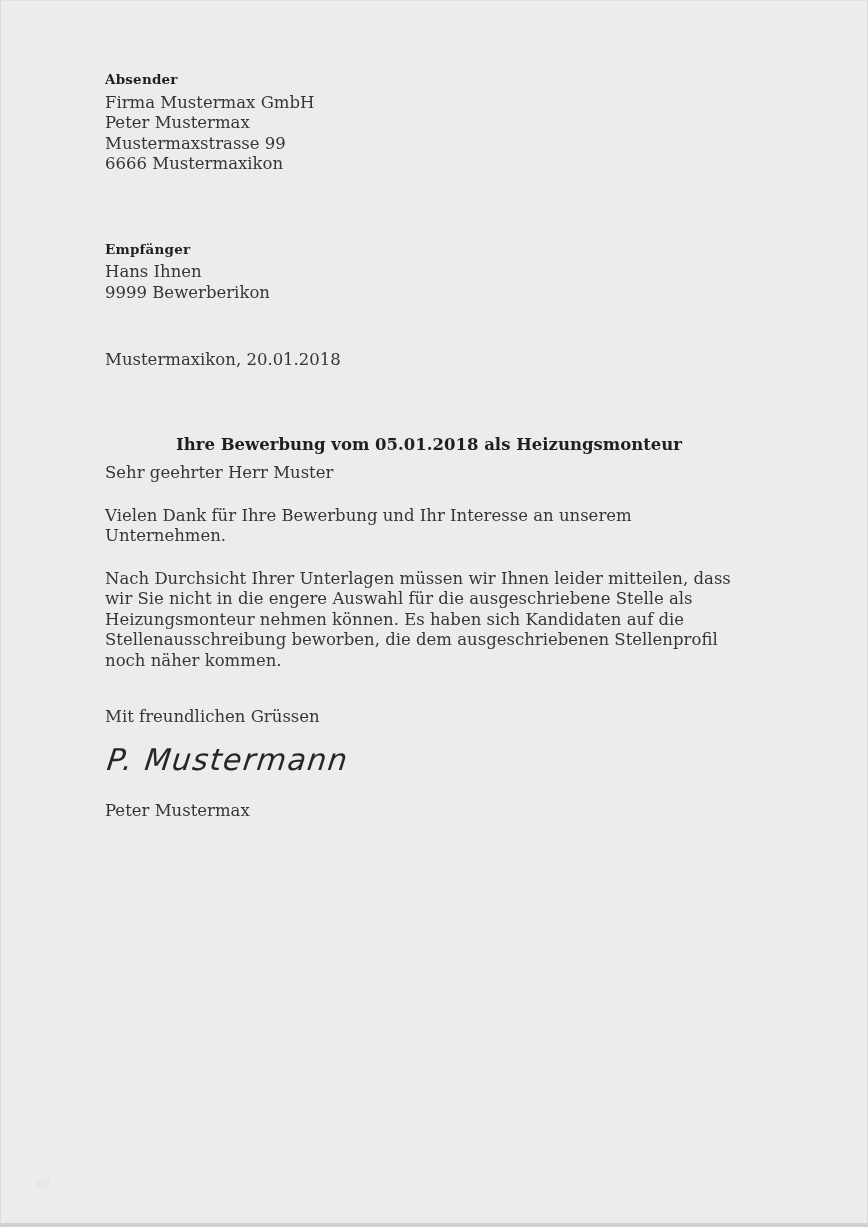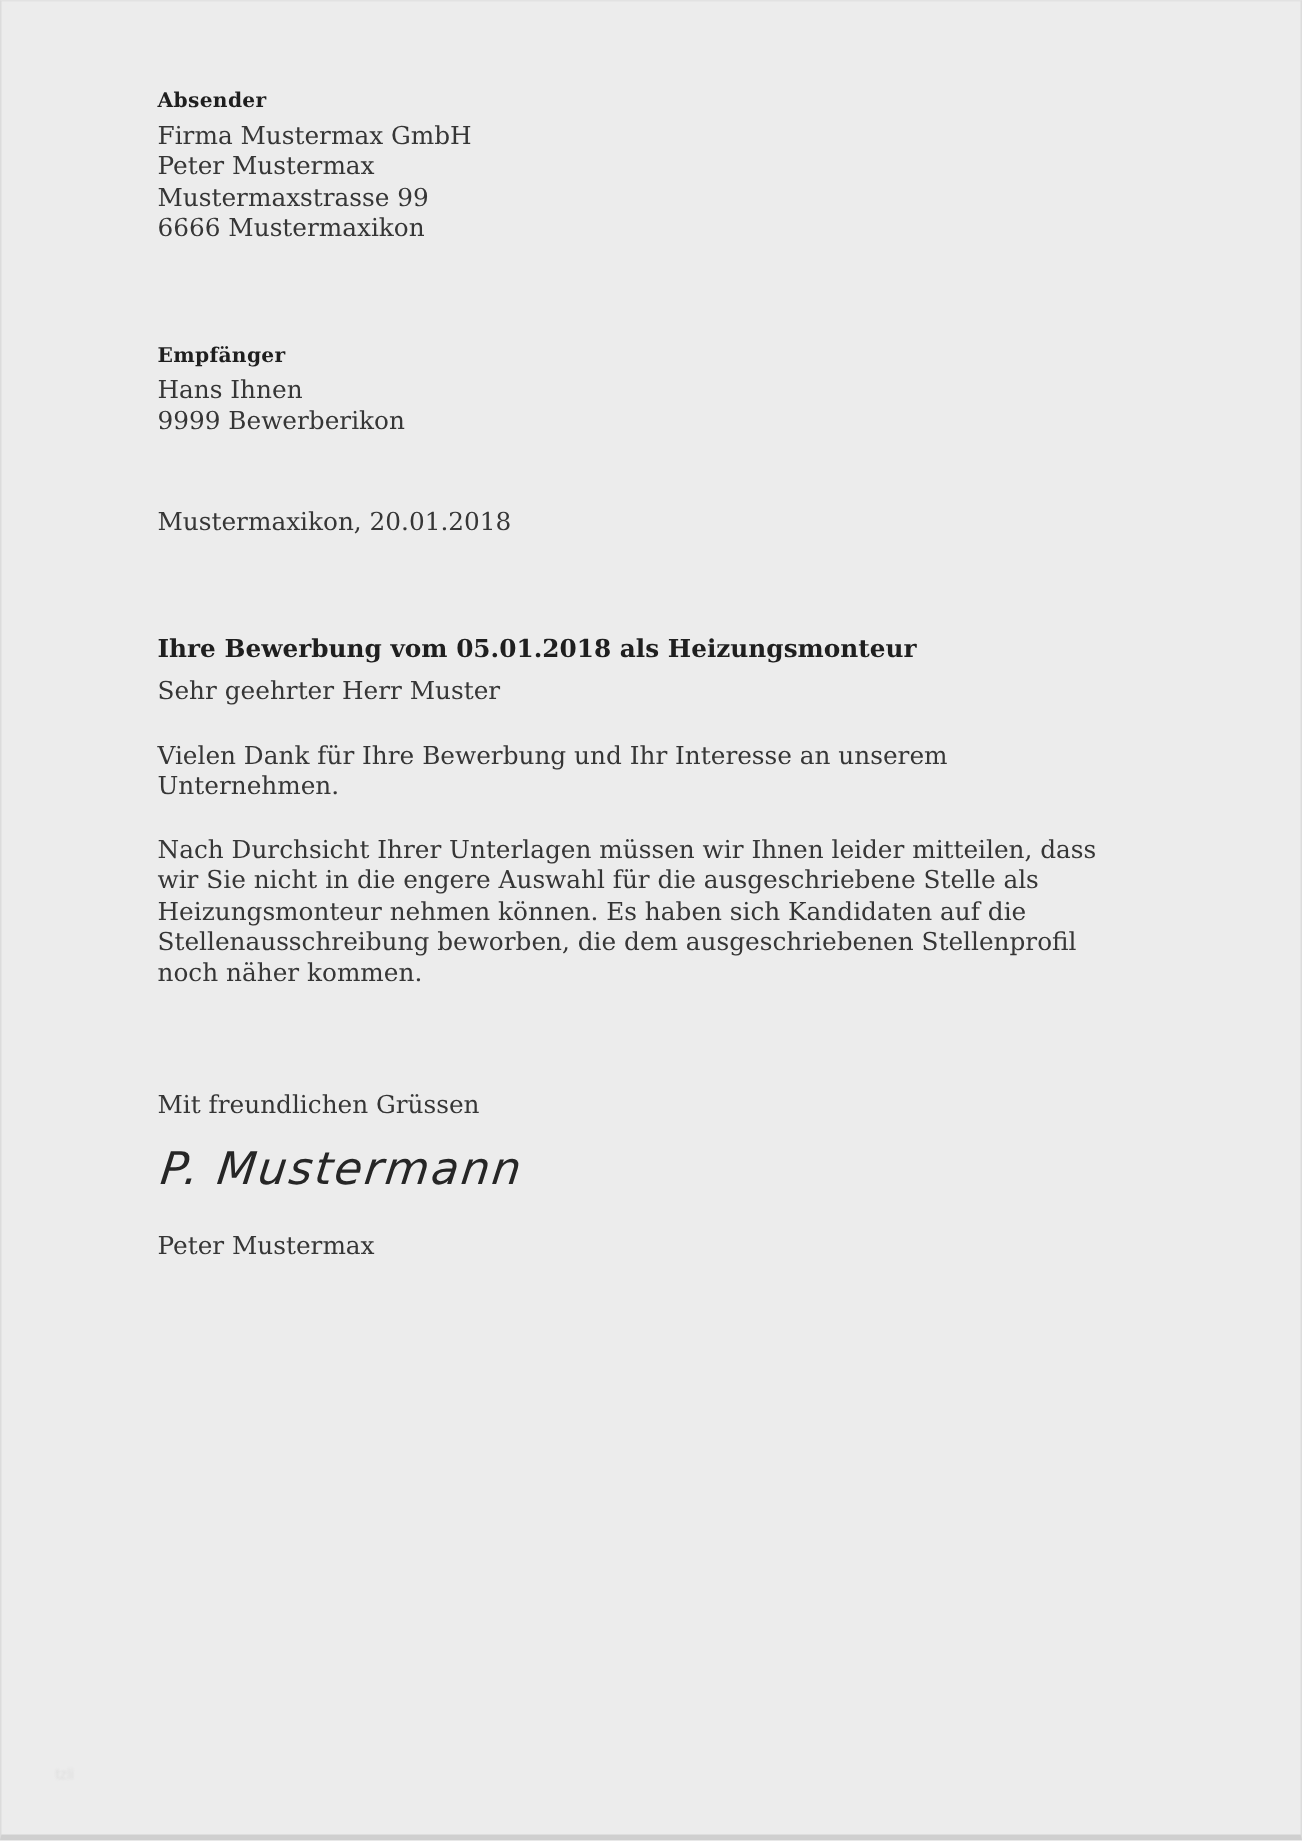--- a/index.html
+++ b/index.html
@@ -15,21 +15,21 @@
     height: 1227px;
     background: #ececec;
     border-left: 1px solid #dcdcdc;
     border-right: 1px solid #dcdcdc;
     border-top: 1px solid #e2e2e2;
     border-bottom: 4px solid #cfcfcf;
     overflow: hidden;
   }
   .content {
     position: absolute;
-    top: 56px;
+    top: 68px;
     left: 104px;
     width: 648px;
     color: #363636;
     font-size: 16.5px;
     line-height: 20.5px;
   }
   .block-label {
     font-size: 13.5px;
     font-weight: bold;
     color: #1f1f1f;
@@ -37,24 +37,25 @@
     margin-bottom: 3px;
   }
   .addr-line { white-space: nowrap; }
   .recipient-block { margin-top: 64px; }
   .dateline { margin-top: 47px; }
   .subject {
     margin-top: 64px;
     font-weight: bold;
     font-size: 16.5px;
     color: #1f1f1f;
+    text-align: center;
   }
   .salutation { margin-top: 8px; }
   .para { margin-top: 22px; }
-  .closing { margin-top: 68px; }
+  .closing { margin-top: 36px; }
   .signature {
     margin-top: 13px;
     font-family: "DejaVu Sans", "Liberation Sans", cursive, sans-serif;
     font-style: italic;
     font-size: 30px;
     line-height: 38px;
     letter-spacing: 1.5px;
     color: #262626;
     transform: skewX(-7deg);
     transform-origin: left bottom;

